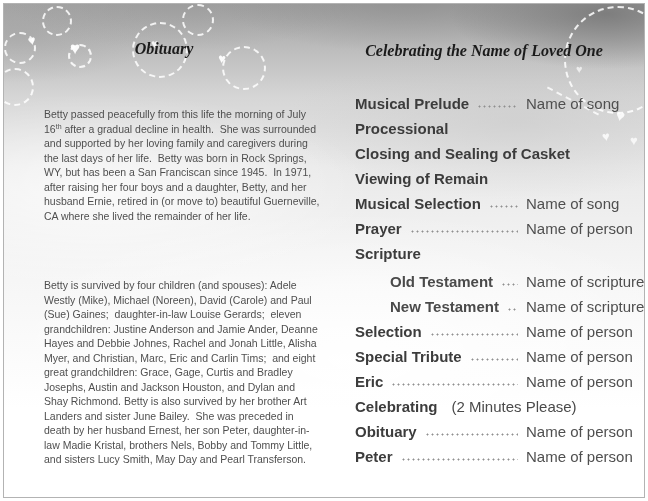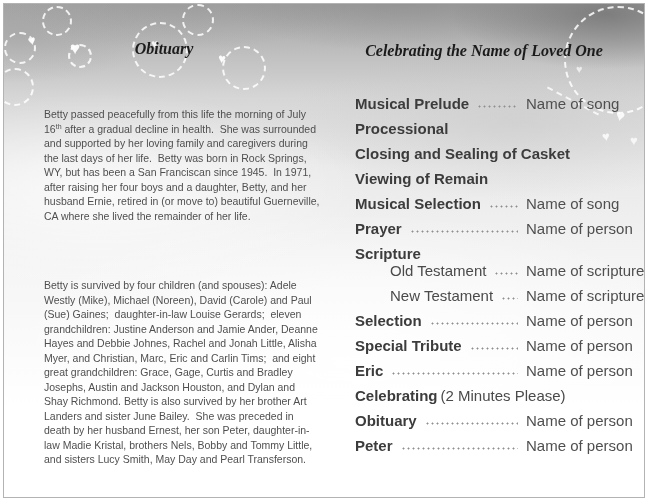--- a/index.html
+++ b/index.html
@@ -35,29 +35,29 @@
     font-size:10.5px; line-height:14.5px; color:#4f4f4f;
     white-space:pre-wrap;
   }
   .obit-text p { margin:0; }
   .obit-text p + p { margin-top:26px; }
   sup { font-size:7px; vertical-align:super; line-height:0; }
   .service { margin:33px 13px 0 31px; }
   .row { display:flex; align-items:baseline; height:14px; margin-bottom:11px; font-size:15px; color:#4a4a4a; }
   .row .lbl { font-weight:bold; color:#3c3c3c; white-space:nowrap; }
   .row.sub { margin-left:35px; }
-  .row.sub .lbl { font-weight:normal; color:#4a4a4a; }
-  .row.tight { margin-bottom:3px; }
+  .row.sub .lbl { font-weight:bold; color:#4a4a4a; }
+  .row.tight { margin-bottom:14px; }
   .leader {
     flex:1; height:3px; margin:0 8px 1px 8px; align-self:flex-end;
     background-image:radial-gradient(circle, #8f8f8f 0.9px, rgba(0,0,0,0) 1.1px);
     background-size:5px 3px; background-repeat:repeat-x; background-position:left bottom;
   }
   .val { width:105px; white-space:nowrap; color:#4f4f4f; }
-  .note { margin-left:3px; white-space:nowrap; }
+  .note { margin-left:14px; white-space:nowrap; }
 </style>
 </head>
 <body>
 
 <div class="sheet">
   <div class="inner">
 
     <div class="circle" style="left:0px; top:28px; width:28px; height:28px;"></div>
     <div class="circle" style="left:38px; top:2px; width:26px; height:26px;"></div>
     <div class="circle" style="left:64px; top:40px; width:20px; height:20px;"></div>

